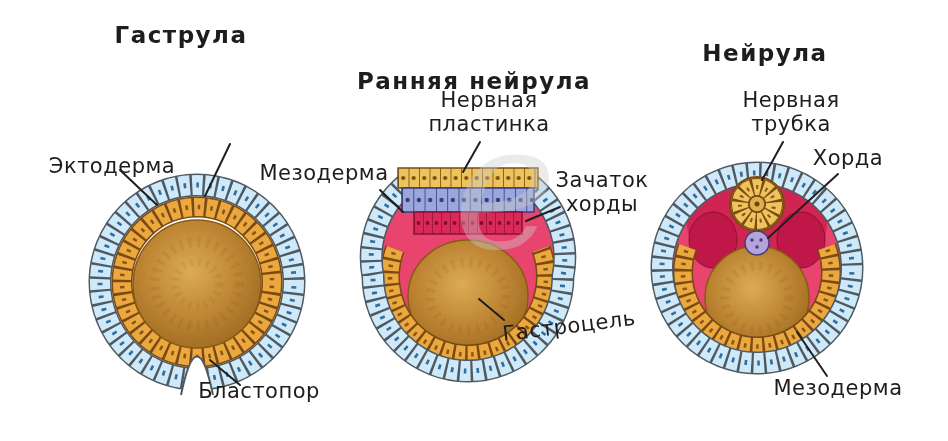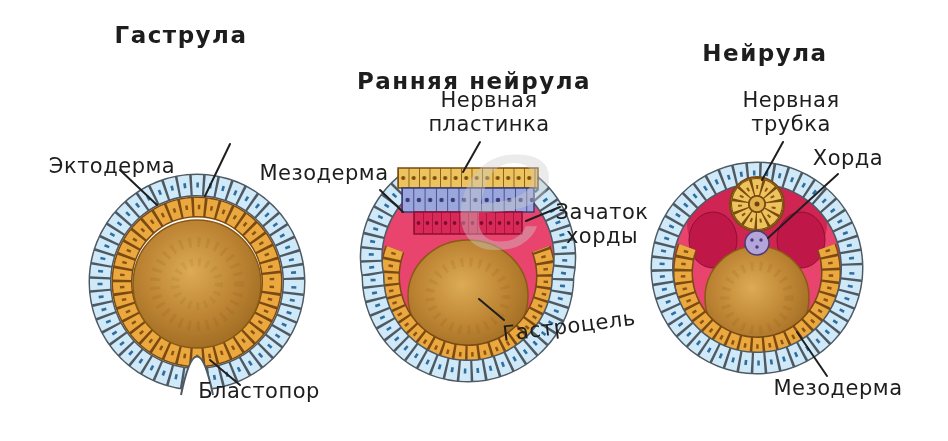--- a/index.html
+++ b/index.html
@@ -163,21 +163,21 @@
   <div class="title" style="left:181px; top:22px;">Гаструла</div>
   <div class="title" style="left:474px; top:28px;margin-top:40px;">Ранняя нейрула</div>
   <div class="title" style="left:765px; top:40px;">Нейрула</div>
 
   <div class="label" style="left:112px; top:154px;">Эктодерма</div>
   <div class="label" style="left:259px; top:379px;">Бластопор</div>
 
   <div class="label" style="left:489px; top:88px;">Нервная
 пластинка</div>
   <div class="label" style="left:324px; top:161px;">Мезодерма</div>
-  <div class="label" style="left:602px; top:168px;margin-top:32px;">Зачаток
+  <div class="label" style="left:602px; top:168px;">Зачаток
 хорды</div>
   <div class="label" style="left:569px; top:314px; transform:translateX(-50%) rotate(-7deg);">Гастроцель</div>
 
   <div class="label" style="left:791px; top:88px;">Нервная
 трубка</div>
   <div class="label" style="left:848px; top:146px;">Хорда</div>
   <div class="label" style="left:838px; top:376px;">Мезодерма</div>
 
 </div>
 

